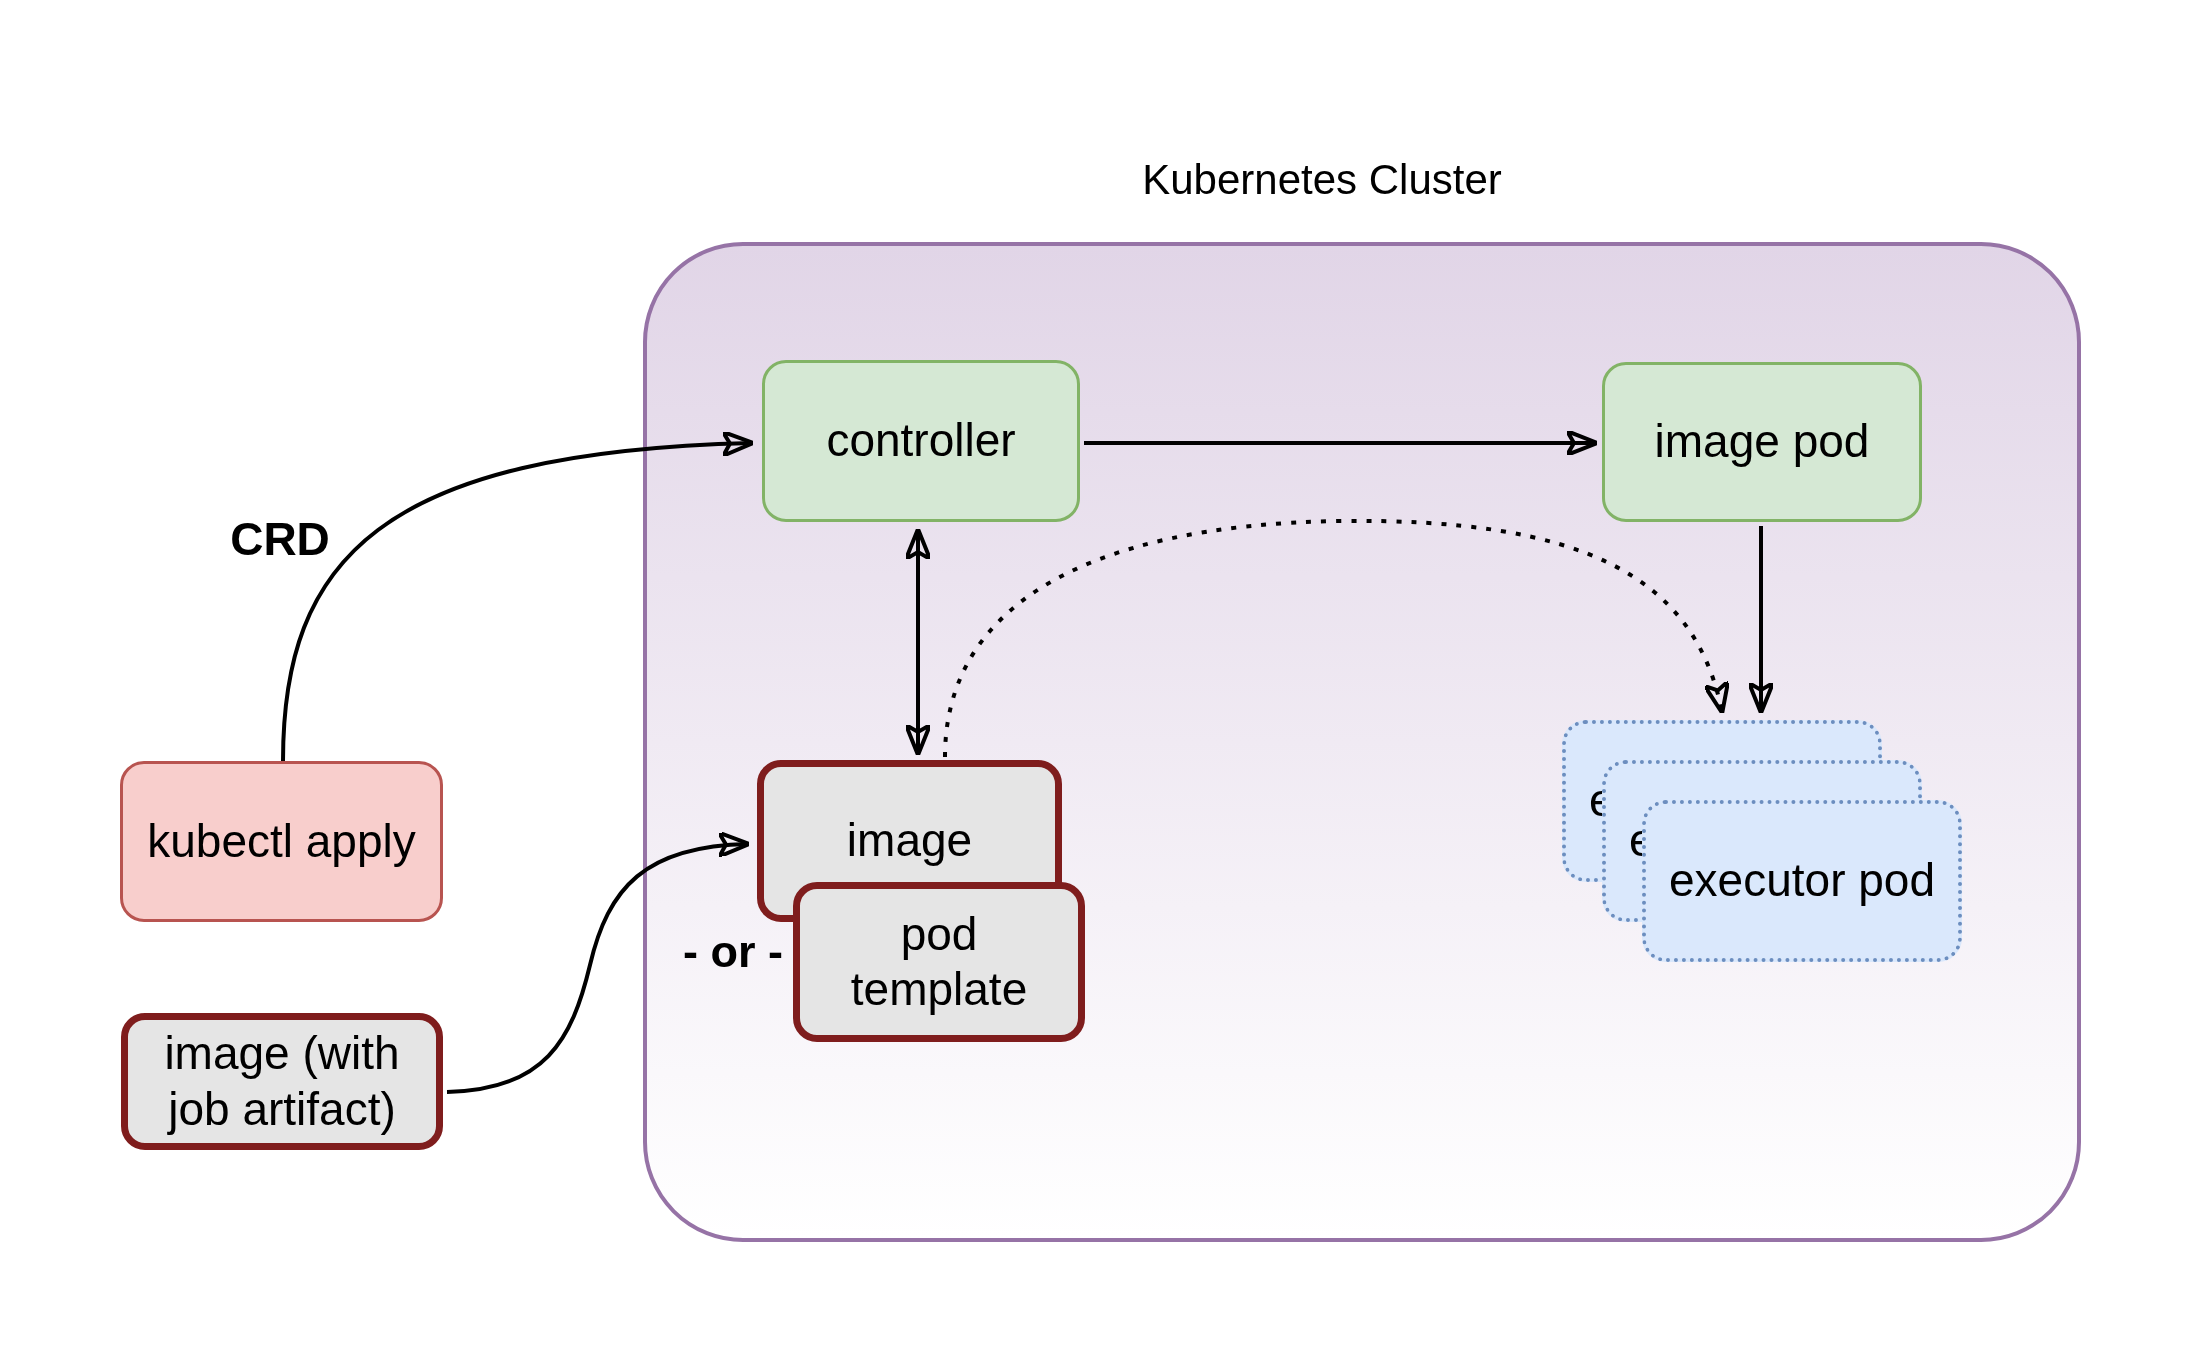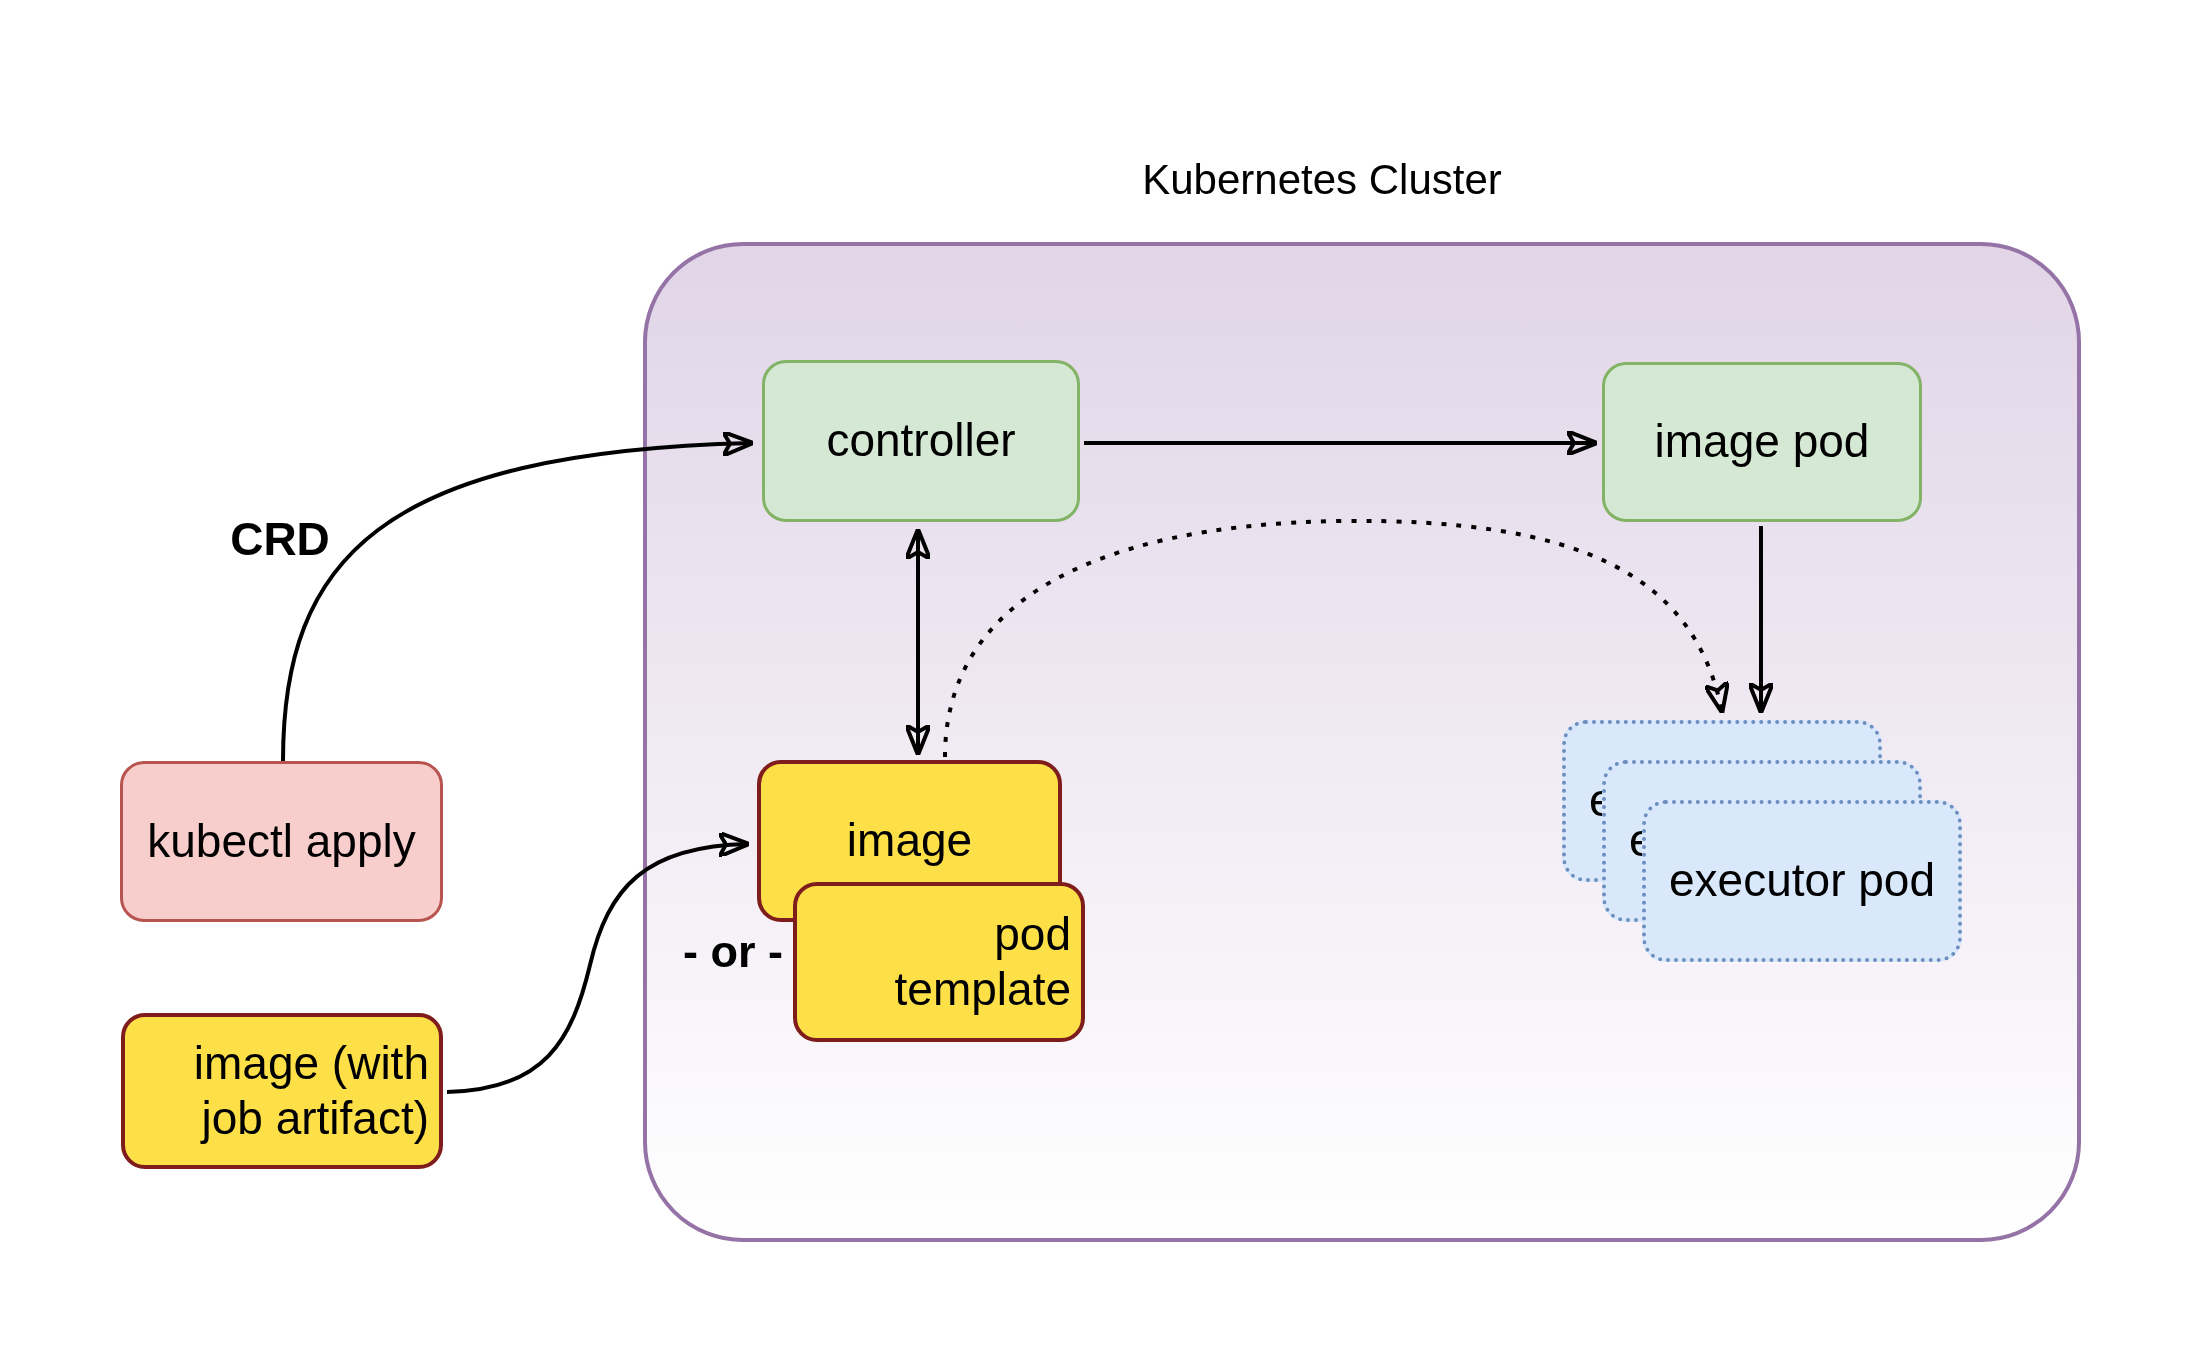--- a/index.html
+++ b/index.html
@@ -33,30 +33,30 @@
     display: flex;
     align-items: center;
     justify-content: center;
     text-align: center;
     font-size: 46px;
     line-height: 1.2;
     border-radius: 24px;
     padding: 12px 10px;
   }
   .node.green { background:#d5e8d4; border:3px solid #82b366; }
-  .node.blue  { background:#fde047; border:4px solid #7f1d1d;text-align:right; }
+  .node.blue  { background:#e5e5e5; border:7px solid #7f1d1d; }
   .node.red   { background:#f8cecc; border:3px solid #b85450; }
   .node.blue-dotted { background:#dae8fc; border:4px dotted #6c8ebf; }
 
   #node-controller   { left:762px;  top:360px;  width:318px; height:162px; }
   #node-driver-pod   { left:1602px; top:362px;  width:320px; height:160px; }
   #node-image        { left:757px;  top:760px;  width:305px; height:162px; z-index:3; }
   #node-pod-template { left:793px;  top:882px;  width:292px; height:160px; z-index:4; }
   #node-kubectl      { left:120px;  top:761px;  width:323px; height:161px; }
-  #node-artifact     { left:121px;  top:1013px; width:322px; height:156px; }
+  #node-artifact     { left:121px;  top:1013px; width:322px; height:137px; }
 
   #exec-back   { left:1562px; top:720px; width:320px; height:162px; z-index:2; }
   #exec-middle { left:1602px; top:760px; width:320px; height:162px; z-index:3; }
   #exec-front  { left:1642px; top:800px; width:320px; height:162px; z-index:4; }
   .exec-label { white-space: nowrap; }
 
   .edge-label {
     position: absolute;
     font-size: 46px;
     text-align: center;

